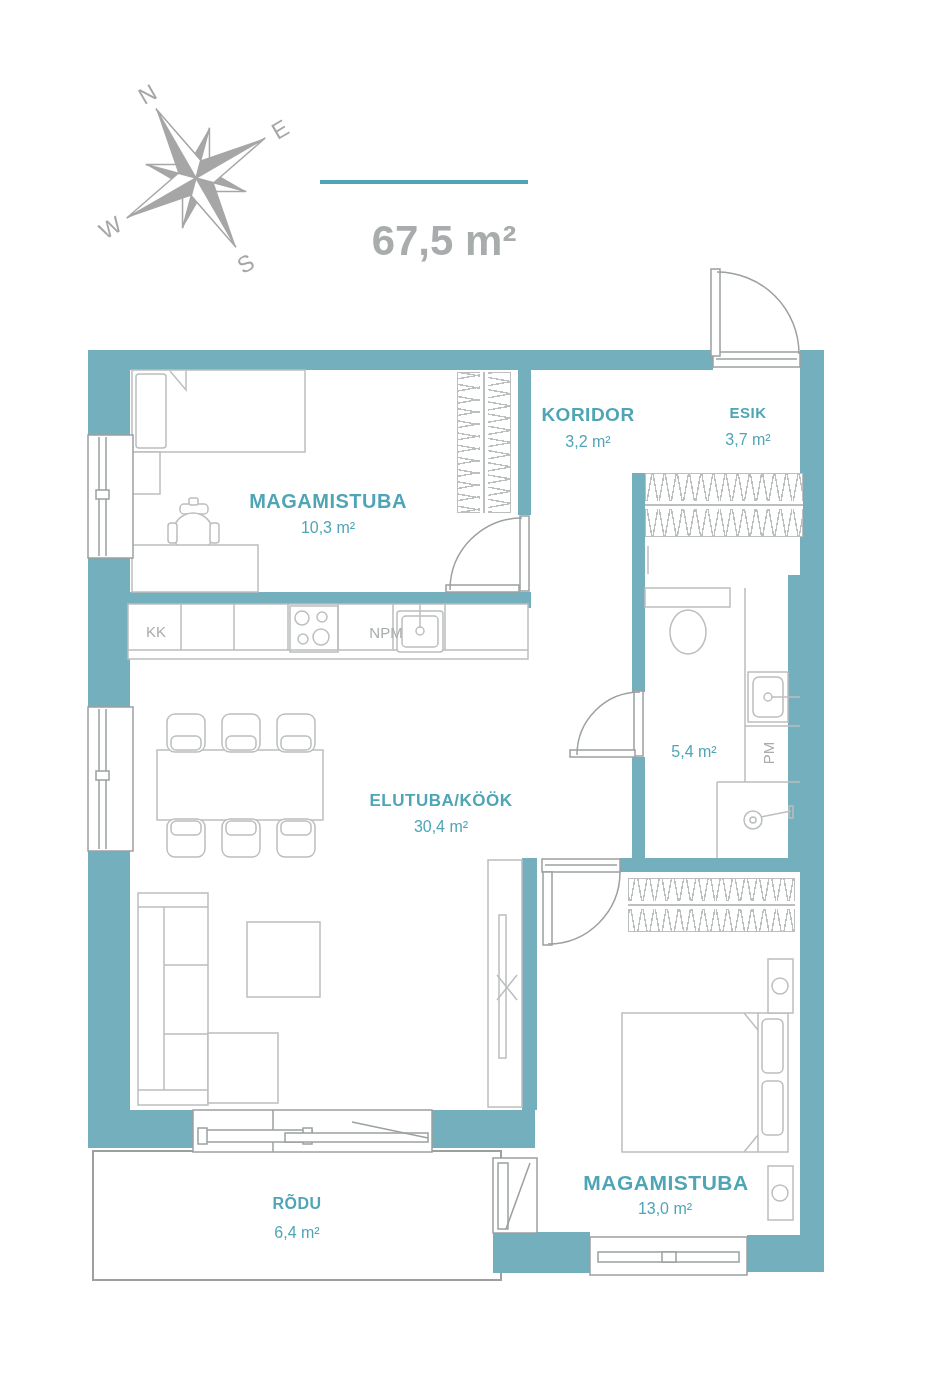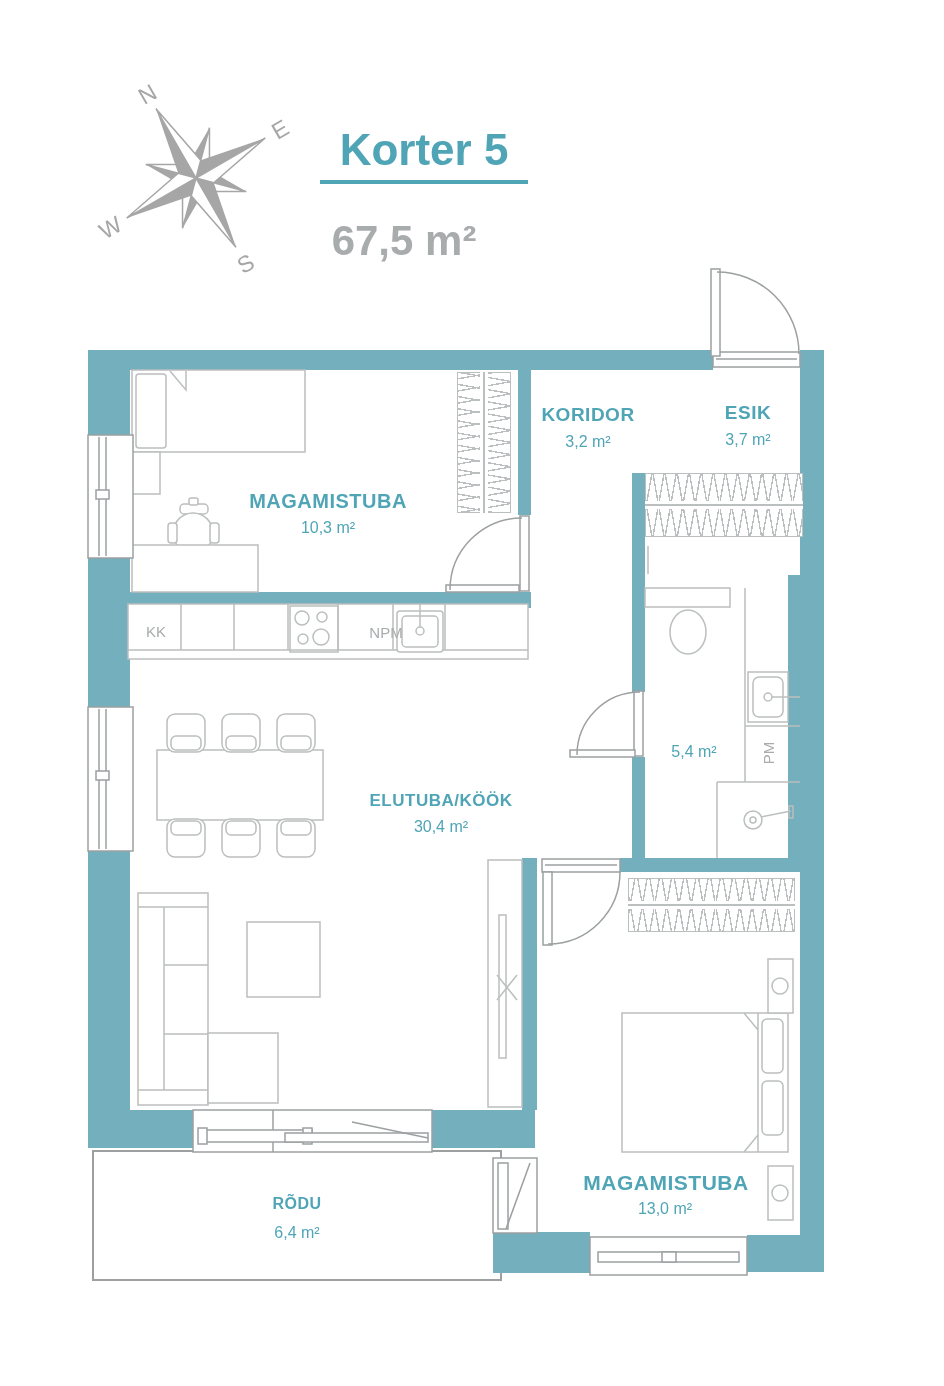--- a/index.html
+++ b/index.html
@@ -11,21 +11,21 @@
     --compass:#A6A6A6;
   }
   html,body{margin:0;padding:0;background:#fff;}
   .canvas{position:relative;width:944px;height:1386px;background:#fff;overflow:hidden;
           font-family:"Liberation Sans",sans-serif;}
   
   .title{position:absolute;left:424px;top:150px;transform:translate(-50%,-50%);
          color:var(--accent);font-size:44px;font-weight:bold;white-space:nowrap;z-index:5;}
   .title-underline{position:absolute;left:320px;top:180px;width:208px;height:4px;
          background:var(--accent);z-index:5;}
-  .big-area{position:absolute;left:404px;top:241px;transform:translate(-50%,-50%);
+  .big-area{position:absolute;left:444px;top:241px;transform:translate(-50%,-50%);
          color:var(--muted);font-size:42px;font-weight:bold;white-space:nowrap;z-index:5;}
   .compass{position:absolute;left:85px;top:62px;z-index:5;}
   
   .wall{position:absolute;background:var(--wall);z-index:2;}
   
   .balcony{position:absolute;left:92px;top:1150px;width:410px;height:131px;
            border:2px solid var(--line-dark);background:#fff;box-sizing:border-box;z-index:1;}
   
   .plan{position:absolute;left:0;top:0;z-index:3;}
   .ln{stroke:var(--line);fill:none;stroke-width:1.5;}
@@ -101,21 +101,20 @@
             <path d="M0,0 L13,-13 L0,-80 Z" fill="#fff" stroke="var(--compass)" stroke-width="1.5"></path>
           </g>
       </g>
       <text x="0" y="-97" text-anchor="middle" dy=".35em" font-size="23" fill="var(--compass)">N</text>
       <text x="97" y="0" text-anchor="middle" dy=".35em" font-size="23" fill="var(--compass)">E</text>
       <text x="0" y="99" text-anchor="middle" dy=".35em" font-size="23" fill="var(--compass)">S</text>
       <text x="-99" y="0" text-anchor="middle" dy=".35em" font-size="23" fill="var(--compass)">W</text>
     </g>
   </svg>
 
-  <div class="title">Korter 5</div>
   <div class="title-underline"></div>
   <div class="big-area">67,5 m²</div>
 
   <div class="balcony"></div>
 
   <div class="wall" style="left:88px;top:350px;width:625px;height:20px;"></div>
   <div class="wall" style="left:800px;top:350px;width:24px;height:20px;"></div>
   <div class="wall" style="left:800px;top:350px;width:24px;height:922px;"></div>
   <div class="wall" style="left:788px;top:575px;width:12px;height:283px;"></div>
   <div class="wall" style="left:88px;top:350px;width:42px;height:85px;"></div>
@@ -295,21 +294,21 @@
       <circle class="lnw" cx="780" cy="1193" r="8"></circle>
     </g>
   </svg>
 
   <div class="room-label" style="left:328px;top:501px;">MAGAMISTUBA</div>
   <div class="room-area" style="left:328px;top:528px;">10,3 m²</div>
 
   <div class="room-label" style="left:588px;top:415px;font-size:19px;">KORIDOR</div>
   <div class="room-area" style="left:588px;top:442px;">3,2 m²</div>
 
-  <div class="room-label" style="left:748px;top:413px;font-size:19px;">ESIK</div>
+  <div class="room-label" style="left:748px;top:413px;font-size:15px;">ESIK</div>
   <div class="room-area" style="left:748px;top:440px;">3,7 m²</div>
 
   <div class="room-area" style="left:694px;top:752px;">5,4 m²</div>
 
   <div class="room-label" style="left:441px;top:801px;font-size:17px;">ELUTUBA/KÖÖK</div>
   <div class="room-area" style="left:441px;top:827px;">30,4 m²</div>
 
   <div class="room-label" style="left:666px;top:1183px;font-size:21px;">MAGAMISTUBA</div>
   <div class="room-area" style="left:665px;top:1209px;">13,0 m²</div>
 

